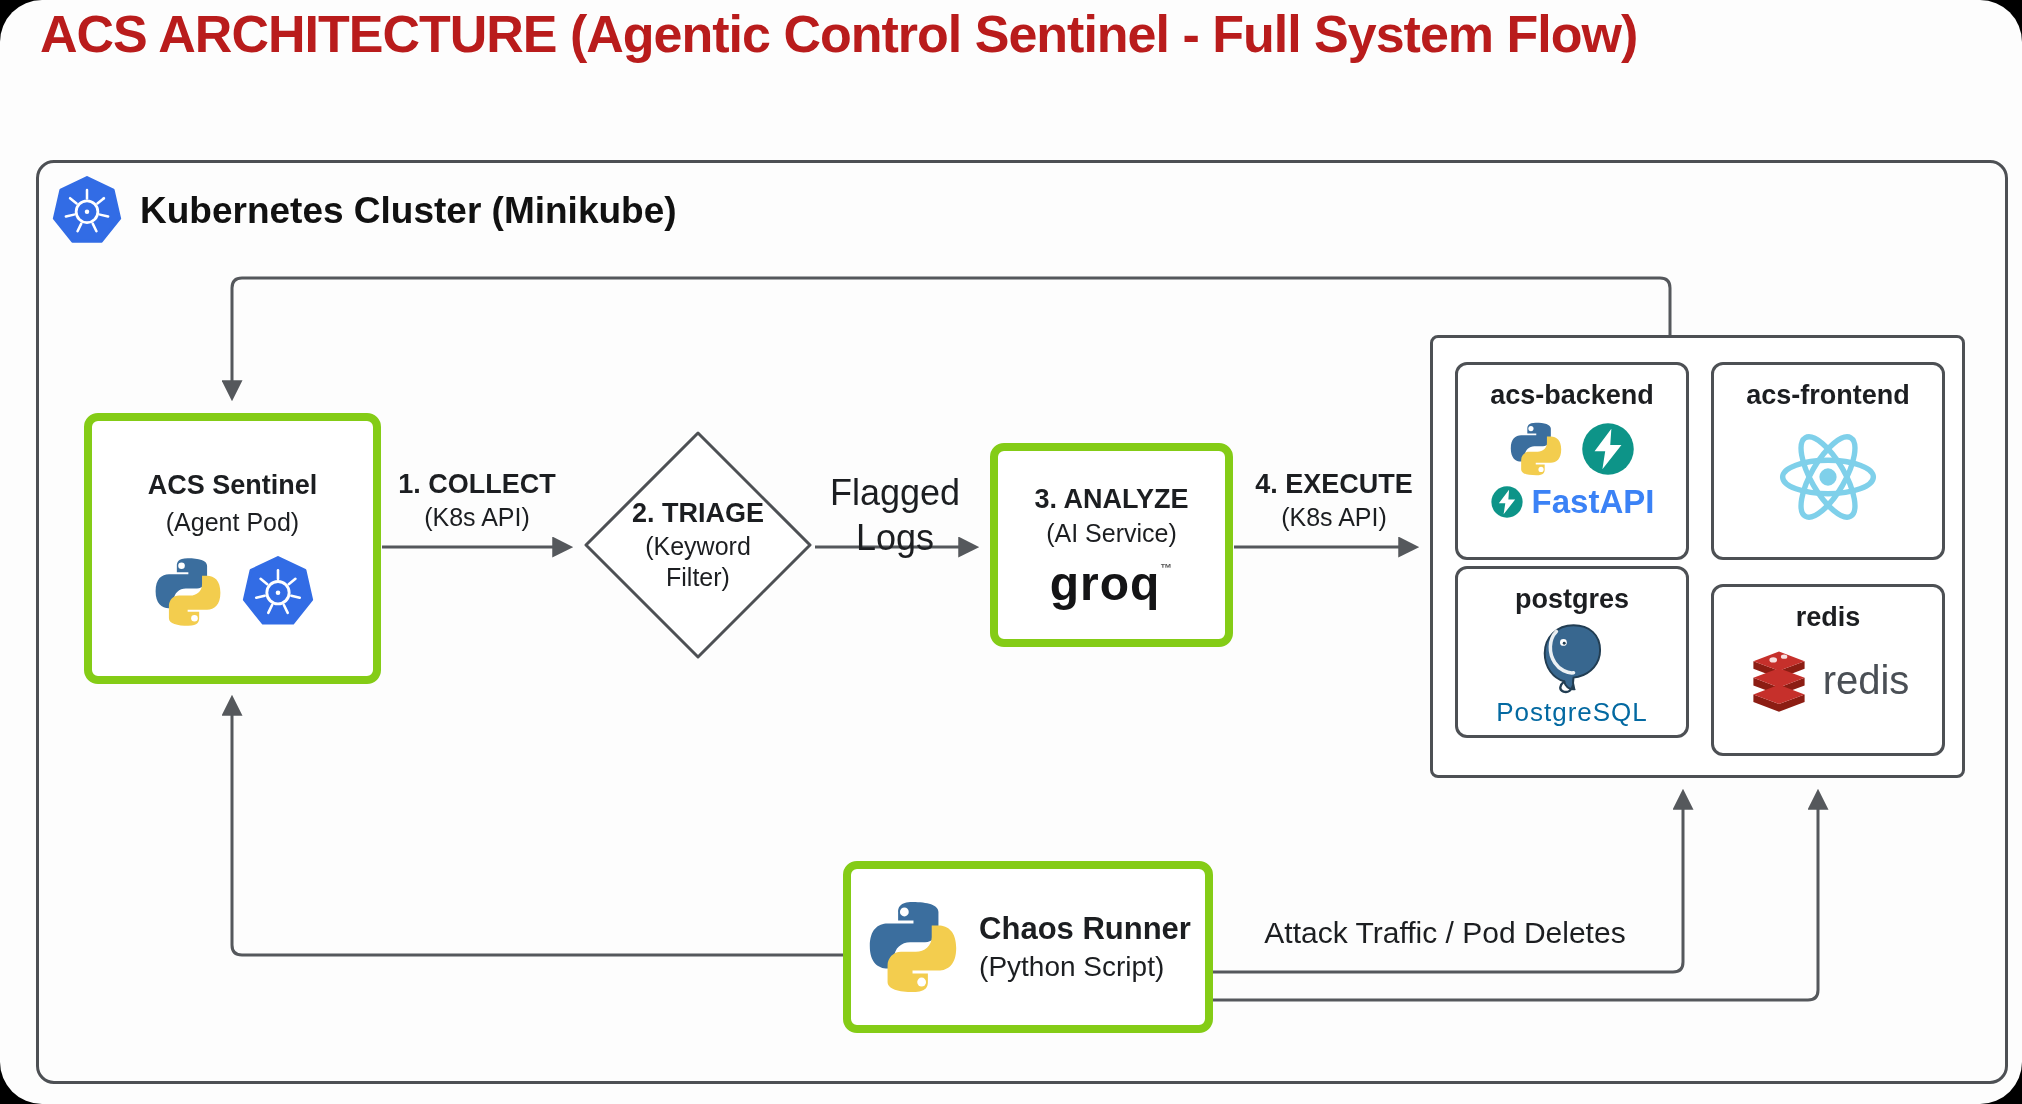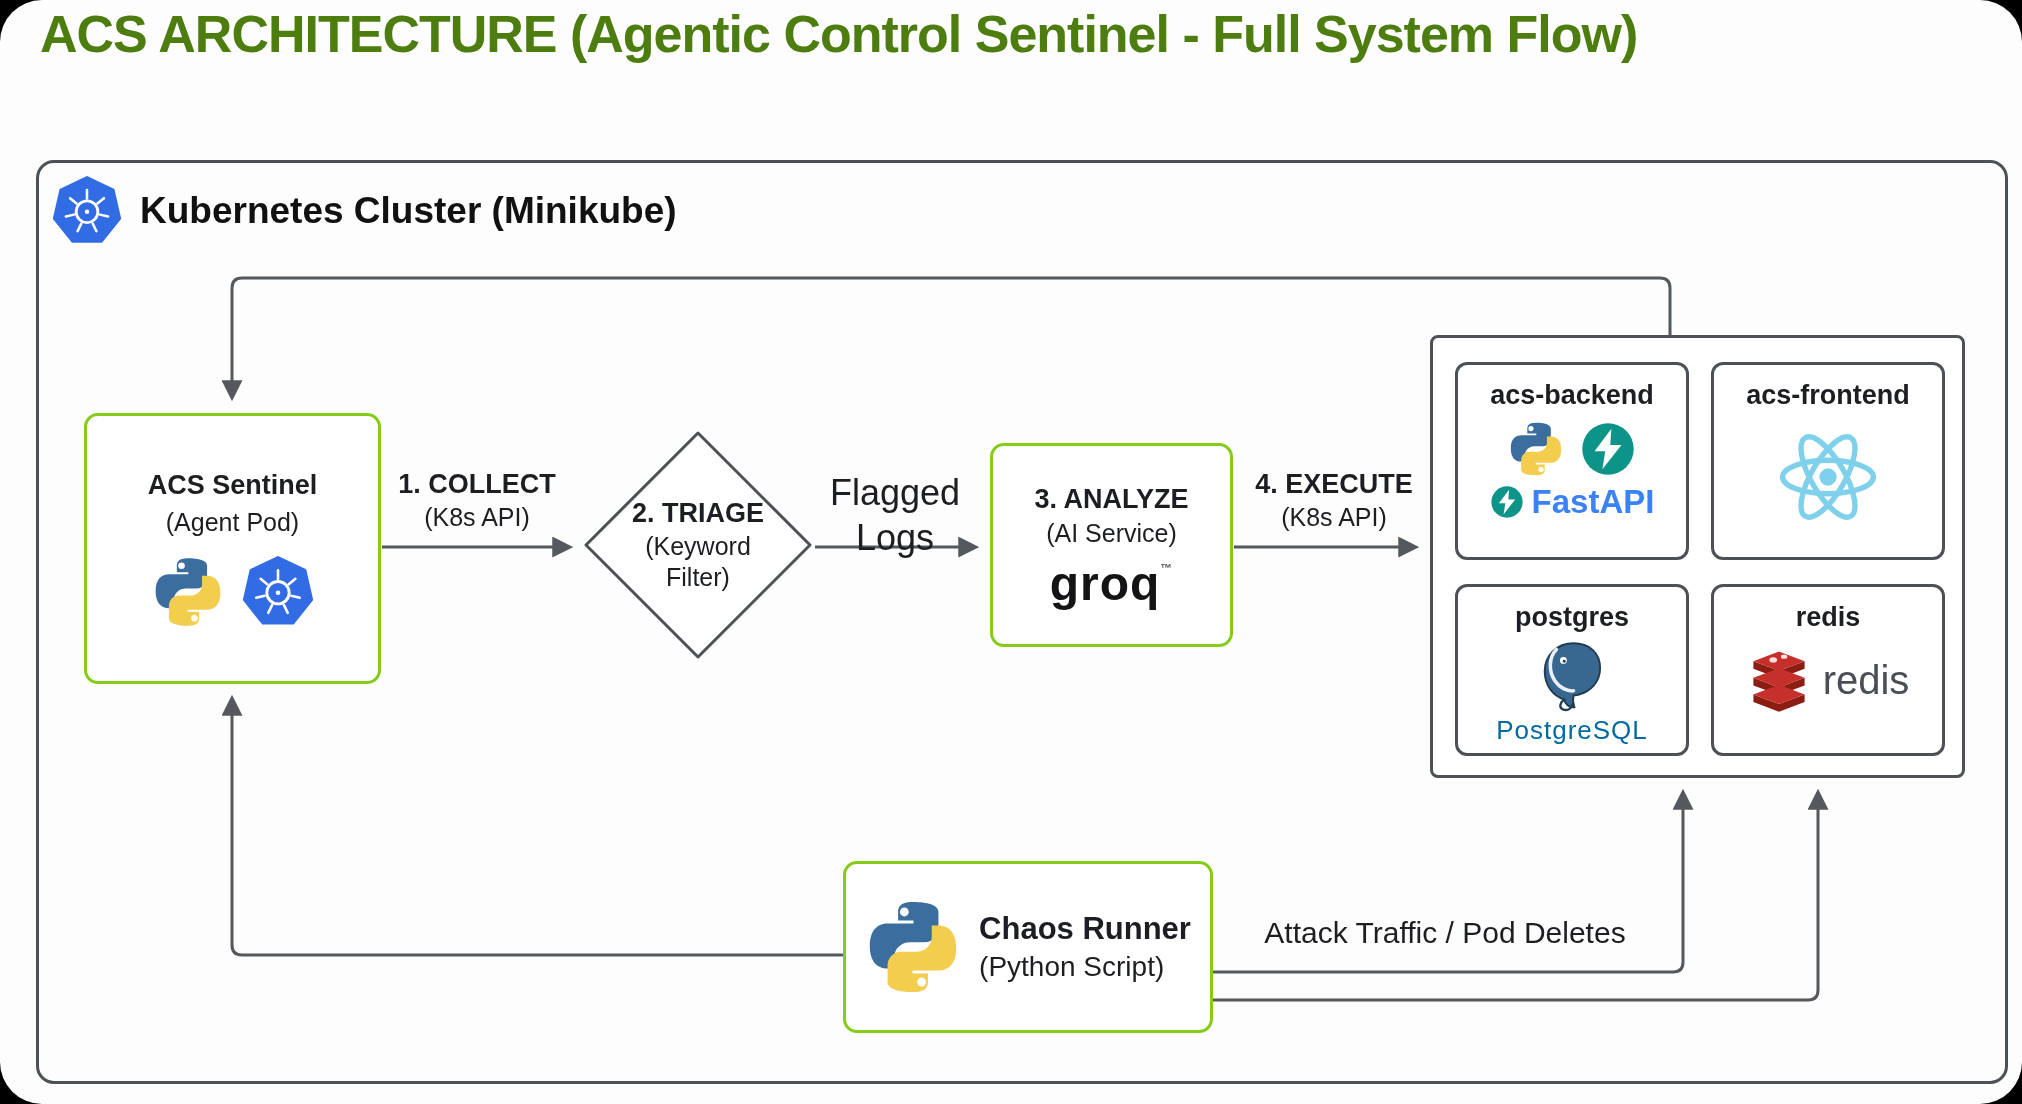--- a/index.html
+++ b/index.html
@@ -7,35 +7,35 @@
     position:relative;
     width:2022px;height:1104px;
     background:#fdfdfd;
     border-radius:42px;
     overflow:hidden;
     font-family:"Liberation Sans", sans-serif;
     color:#1c1e21;
   }
   .page-title{
     position:absolute;left:40px;top:4px;
-    font-size:52px;font-weight:bold;letter-spacing:-1px;color:#4d7c0f;
+    font-size:52px;font-weight:bold;letter-spacing:-1px;color:#b91c1c;
     margin:0;white-space:nowrap;
   }
   .cluster{
     position:absolute;left:36px;top:160px;width:1966px;height:918px;
     border:3px solid #4d5054;border-radius:18px;background:transparent;
   }
   .cluster-header{
     position:absolute;left:52px;top:176px;display:flex;align-items:center;gap:18px;
   }
   .cluster-header .k8s{width:70px;height:70px;}
   .cluster-label{font-size:37px;font-weight:bold;color:#111;}
   svg.connectors{position:absolute;left:0;top:0;width:2022px;height:1104px;pointer-events:none;}
   .node{
-    position:absolute;background:#fff;border:3px solid #84cc16;border-radius:14px;
+    position:absolute;background:#fff;border:8px solid #84cc16;border-radius:14px;
     display:flex;flex-direction:column;align-items:center;justify-content:center;
     text-align:center;box-sizing:border-box;
   }
   .node-title{font-weight:bold;font-size:27px;line-height:1.25;}
   .node-sub{font-size:25px;line-height:1.25;}
   .acs{left:84px;top:413px;width:297px;height:271px;gap:4px;}
   .acs .icon-row{display:flex;gap:18px;margin-top:14px;align-items:center;}
   .acs .icon-row svg{width:72px;height:72px;}
   .diamond-wrap{position:absolute;left:583px;top:430px;width:230px;height:230px;}
   .diamond-wrap svg.shape{position:absolute;left:0;top:0;width:100%;height:100%;}
@@ -47,21 +47,21 @@
   .analyze{left:990px;top:443px;width:243px;height:204px;gap:2px;}
   .groq{font-size:48px;font-weight:600;letter-spacing:1px;color:#141416;margin-top:8px;line-height:1;}
   .groq sup{font-size:12px;vertical-align:28px;color:#555;}
   .services{position:absolute;left:1430px;top:335px;width:535px;height:443px;
     border:3px solid #4d5054;border-radius:8px;background:#fff;box-sizing:border-box;}
   .svc{position:absolute;background:#fff;border:3px solid #4d5054;border-radius:12px;
     display:flex;flex-direction:column;align-items:center;box-sizing:border-box;}
   .svc .node-title{font-size:27px;margin-top:14px;}
   .svc-backend{left:22px;top:24px;width:234px;height:198px;}
   .svc-frontend{left:278px;top:24px;width:234px;height:198px;}
-  .svc-postgres{left:22px;top:246px;width:234px;height:172px;}
+  .svc-postgres{left:22px;top:228px;width:234px;height:172px;}
   .svc-redis{left:278px;top:246px;width:234px;height:172px;}
   .backend-icons{display:flex;gap:16px;align-items:center;margin-top:8px;}
   .backend-icons svg{width:56px;height:56px;}
   .fastapi-row{display:flex;align-items:center;gap:8px;margin-top:6px;}
   .fastapi-row svg{width:34px;height:34px;}
   .fastapi-word{font-size:33px;font-weight:bold;color:#3b82f6;}
   .react-big{width:108px;height:108px;margin-top:10px;}
   .pg-icon{width:78px;height:78px;margin-top:2px;}
   .pg-word{font-size:26px;color:#0369a1;letter-spacing:1px;margin-top:0px;}
   .redis-row{display:flex;align-items:center;gap:12px;margin-top:14px;}

